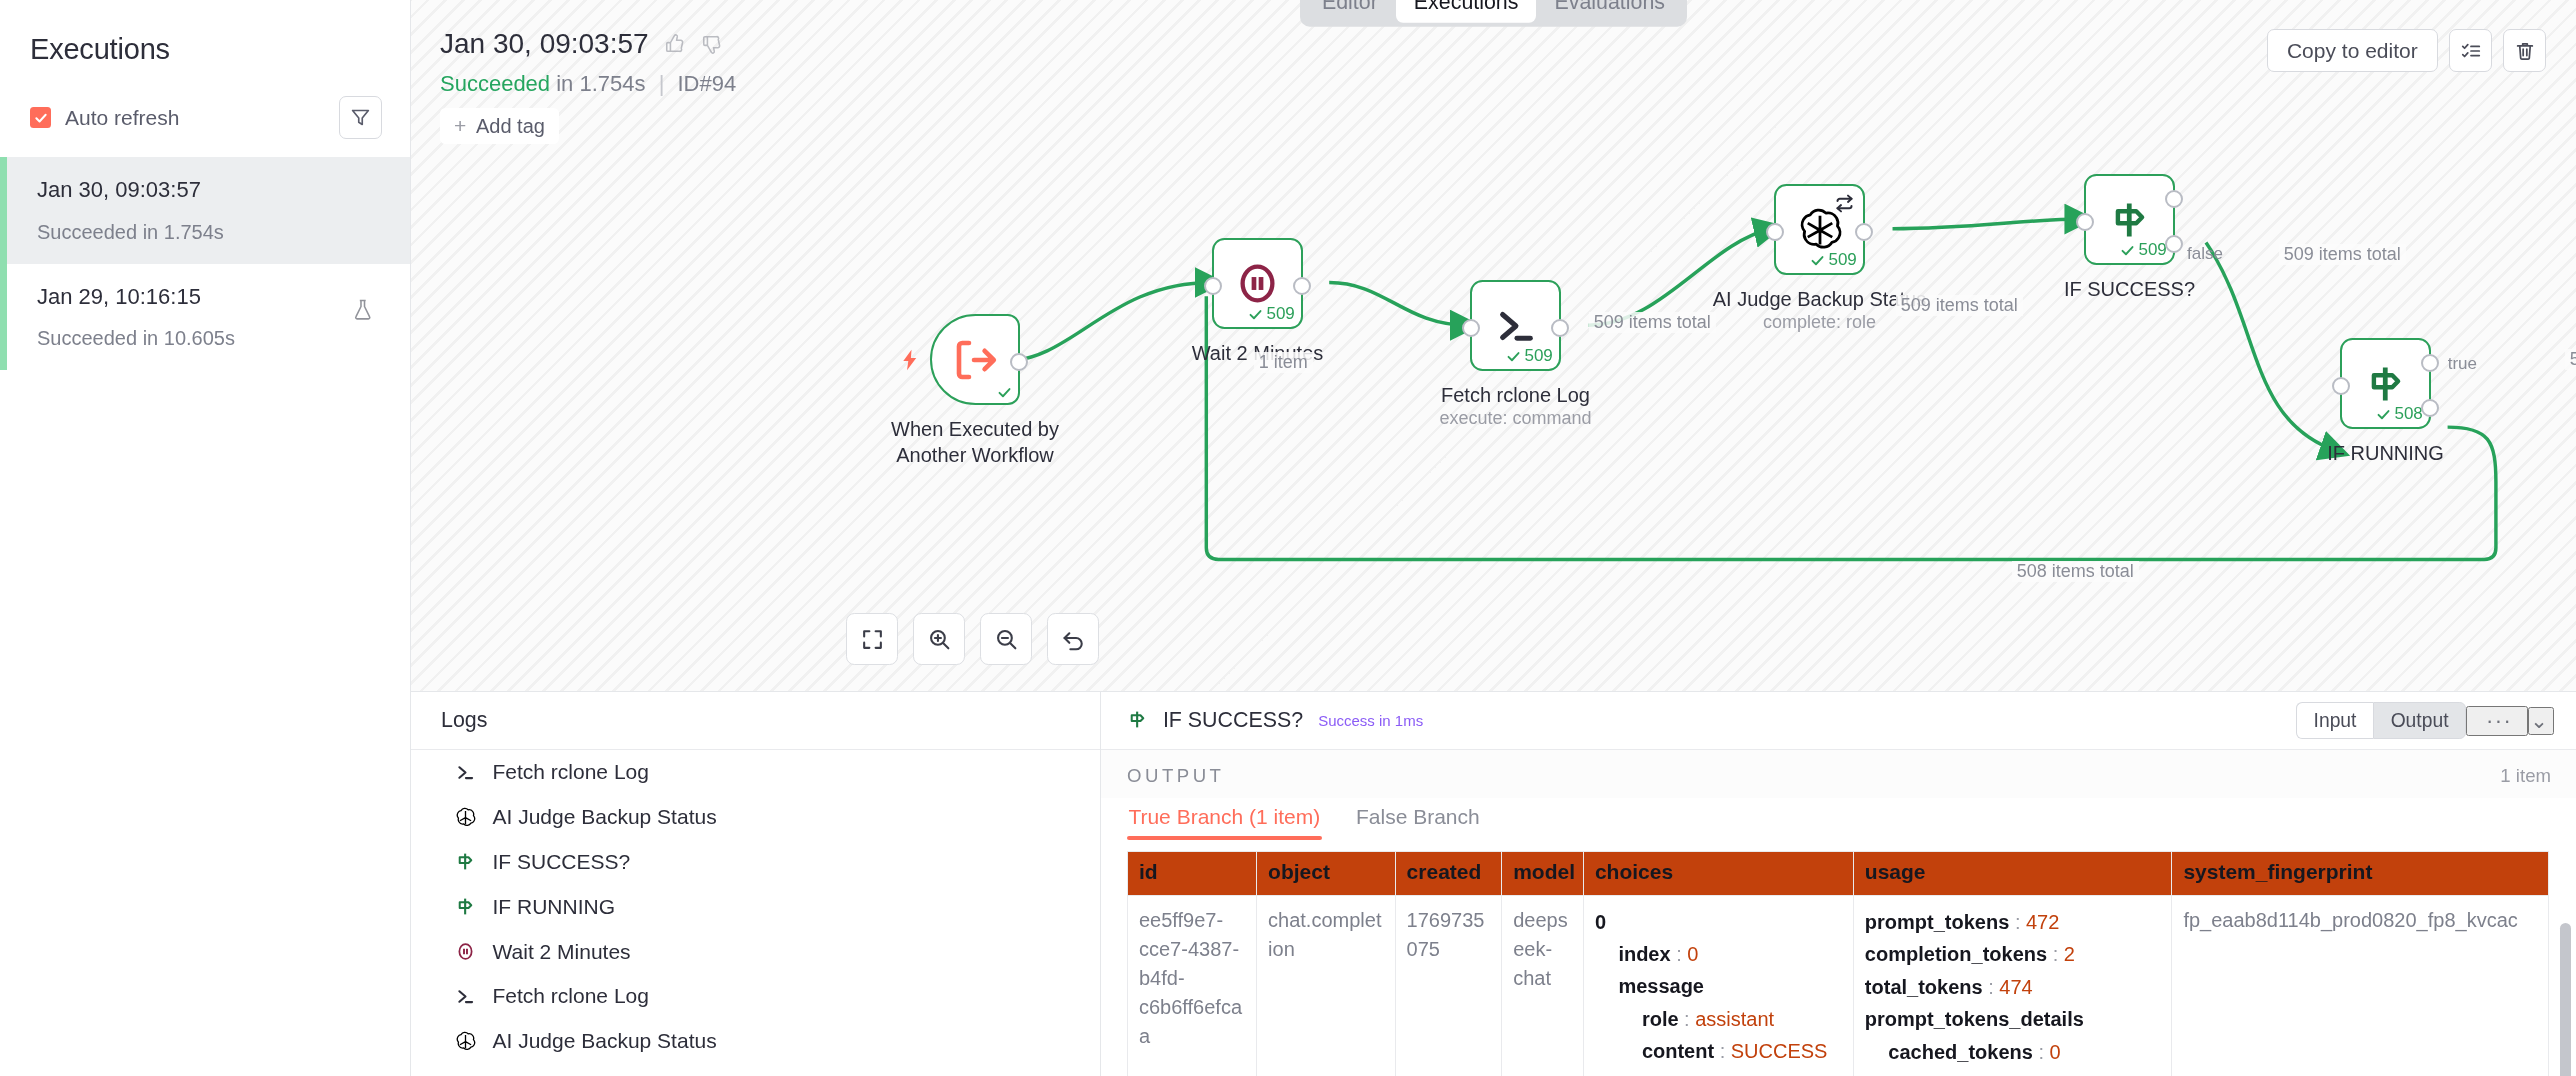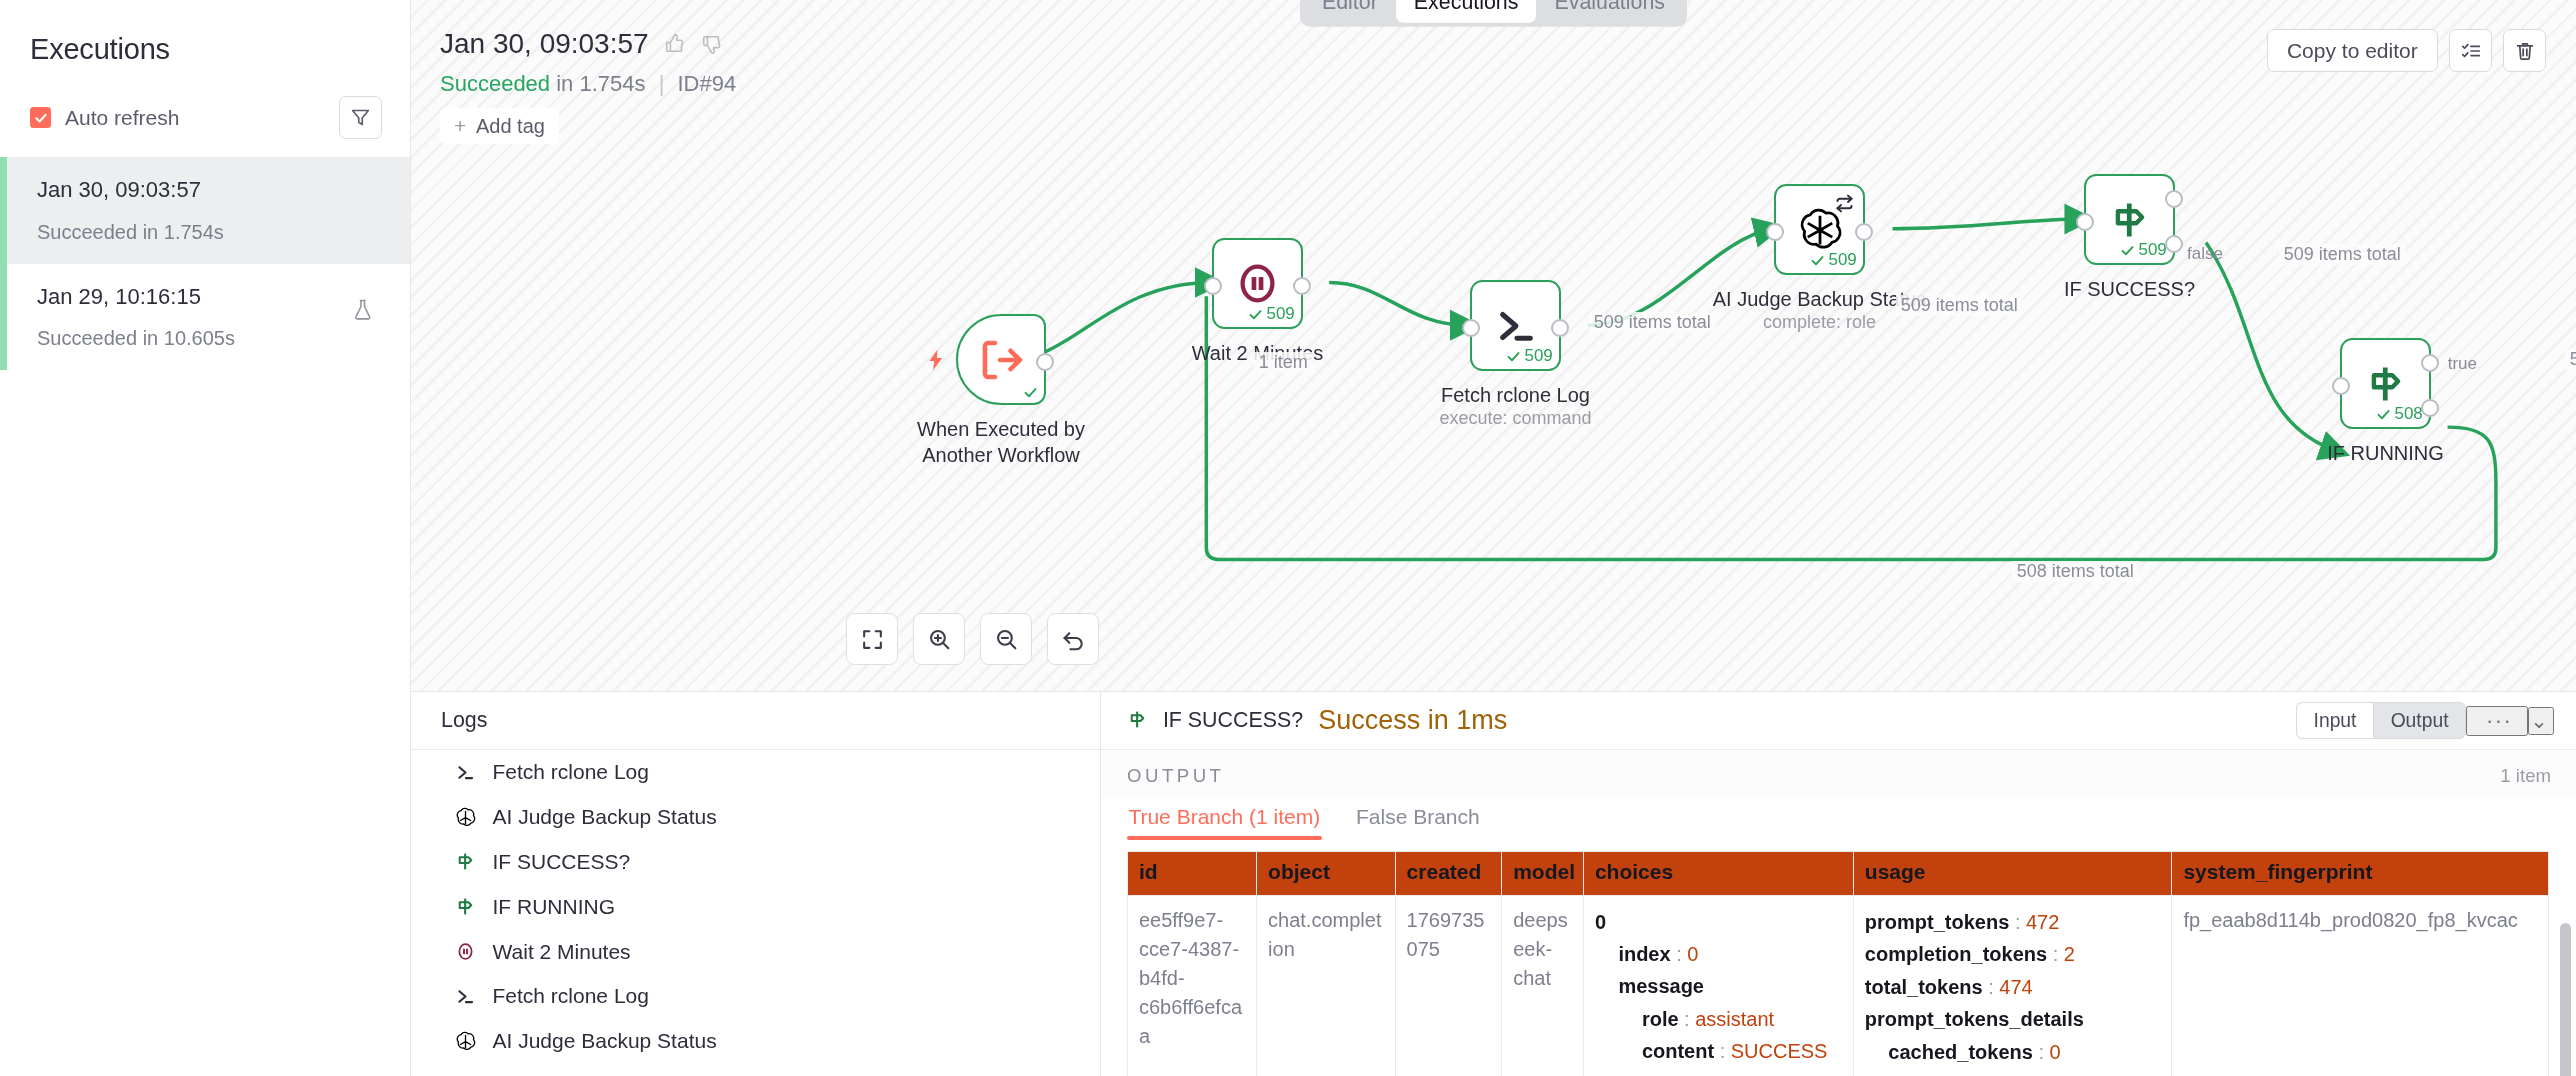--- a/index.html
+++ b/index.html
@@ -142,21 +142,21 @@
     font-size: 21.4px; color: #2d2e3a; border-bottom: 1.4px solid #e9eaed;
   }
   .logs-sub { font-size: 20px; color: #9a9ca5; padding: 21px 0 12.4px 30px; }
   .log-row { display: flex; align-items: center; gap: 15px; padding: 10.4px 0 10.4px 43px; font-size: 21px; color: #2d2e3a; }
   .log-row .ic { width: 23.5px; height: 23.5px; display: flex; align-items: center; justify-content: center; flex: 0 0 23.5px; }
 
   .output { flex: 1; display: flex; flex-direction: column; min-width: 0; background: #fff; }
   .out-hd { height: 58px; display: flex; align-items: center; padding: 0 22px 0 26px; border-bottom: 1.4px solid #e9eaed; }
   .out-hd .ic { width: 23.5px; height: 23.5px; margin-right: 12.4px; }
   .out-title { font-size: 21.4px; color: #2d2e3a; }
-  .out-status { font-size: 27px; color: #a16207; margin-left: 15px; }
+  .out-status { font-size: 15px; color: #8b5cf6; margin-left: 15px; }
   .io-toggle { margin-left: auto; display: flex; border-radius: 2px; overflow: hidden; }
   .io-btn {
     border: 1.4px solid #d8dadf; font-size: 19.3px; padding: 7.6px 16.6px; background: #fff; color: #4a4c58; line-height: 1;
   }
   .io-btn:first-child { border-radius: 6.2px 0 0 6.2px; border-right: none; }
   .io-btn:last-child { border-radius: 0 6.2px 6.2px 0; }
   .io-btn.active { background: #e3e5e8; }
   .dots-btn { font-size: 22px; color: #6d7079; padding: 0 14px 0 18px; letter-spacing: 1.4px; }
   .chev-btn { font-size: 21px; color: #6d7079; padding-right: 4.1px; }
 
@@ -302,21 +302,21 @@
           <path d="M 1706 472 C 1810 472, 1880 352, 1970 332" marker-end="url(#ah)"></path>
 
           <path d="M 2146 332 C 2260 332, 2340 318, 2420 318" marker-end="url(#ah)"></path>
 
           <path d="M 2600 352 C 2680 470, 2660 610, 2790 655" marker-end="url(#ah)"></path>
 
           <path d="M 2950 620 C 3010 620, 3020 640, 3020 700 L 3020 795 Q 3020 812 3003 812 L 1170 812 Q 1152 812 1152 795 L 1152 430"></path>
         </g>
       </svg>
 
-      <div class="node-wrap" style="left:545px; top:314px;">
+      <div class="node-wrap" style="left:519px; top:314px;">
         <svg class="bolt" viewBox="0 0 24 24" fill="#ff6d5a">
             <path d="M13.8 1.5 5.4 13h5.1l-1.3 9.5L18.6 10h-5.4z"></path>
           </svg>
         <div class="node trigger">
           <span class="glyph">
             <svg width="48" height="48" viewBox="0 0 24 24" fill="none" stroke="#ff6d5a" stroke-width="2.3" stroke-linecap="round" stroke-linejoin="round">
                 <path d="M9 3.5H5.6A1.6 1.6 0 0 0 4 5.1v13.8a1.6 1.6 0 0 0 1.6 1.6H9"></path>
                 <path d="M11.5 12h9.2M16.8 7.4 21.4 12l-4.6 4.6"></path>
               </svg>
           </span>

